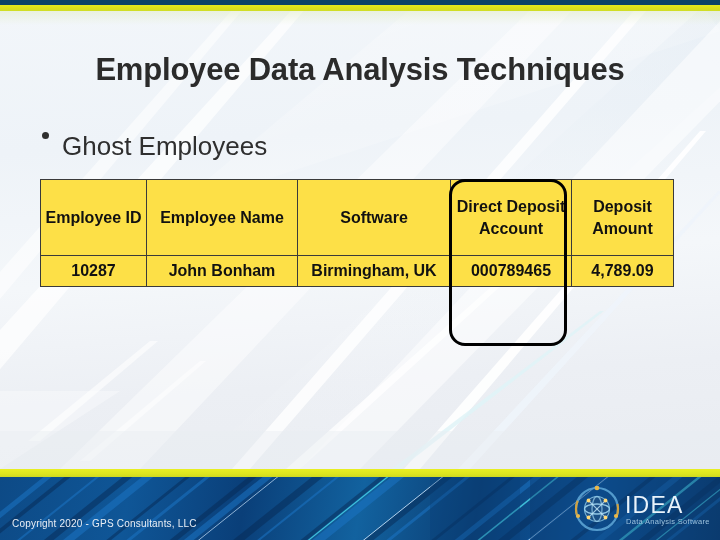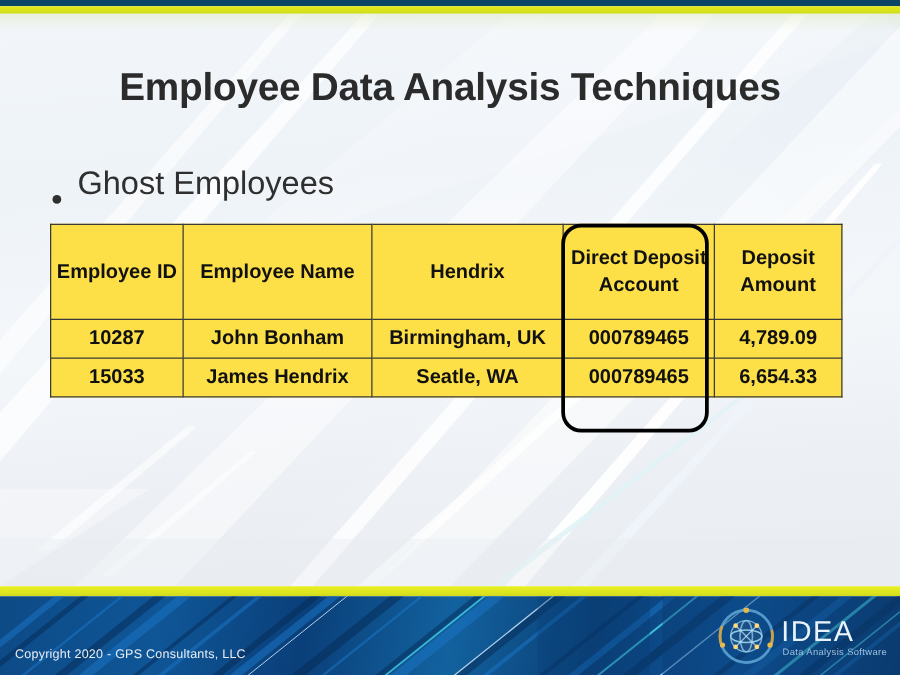--- a/index.html
+++ b/index.html
@@ -69,21 +69,21 @@
     color: #2b2b2b;
     letter-spacing: -0.2px;
     white-space: nowrap;
   }
 
   
   .bullet-row {
     position: absolute;
     left: 42px; top: 131px;
     display: flex;
-    align-items: flex-end;
+    align-items: flex-start;
     gap: 13px;
     color: #2f2f2f;
   }
   .bullet-dot {
     width: 7px; height: 7px;
     border-radius: 50%;
     background: #2f2f2f;
     flex: 0 0 auto;
     position: relative;
     top: 1px;
@@ -219,39 +219,32 @@
     <span class="bullet-dot"></span>
     <span class="bullet-text">Ghost Employees</span>
   </div>
 
   <div class="tbl-wrap">
     <table class="data">
       <thead>
         <tr>
           <th class="c1">Employee ID</th>
           <th class="c2">Employee Name</th>
-          <th class="c3">Hendrix</th>
+          <th class="c3">Software</th>
           <th class="c4">Direct Deposit Account</th>
           <th class="c5">Deposit Amount</th>
         </tr>
       </thead>
       <tbody>
         <tr>
           <td>10287</td>
           <td>John Bonham</td>
           <td>Birmingham, UK</td>
           <td>000789465</td>
           <td>4,789.09</td>
-        </tr>
-        <tr>
-          <td>15033</td>
-          <td>James Hendrix</td>
-          <td>Seatle, WA</td>
-          <td>000789465</td>
-          <td>6,654.33</td>
         </tr>
       </tbody>
     </table>
   </div>
 
   <div class="highlight-box"></div>
 
   <div class="foot-lime"></div>
   <div class="foot-band">
     <svg width="720" height="63" viewBox="0 0 720 63" xmlns="http://www.w3.org/2000/svg">

